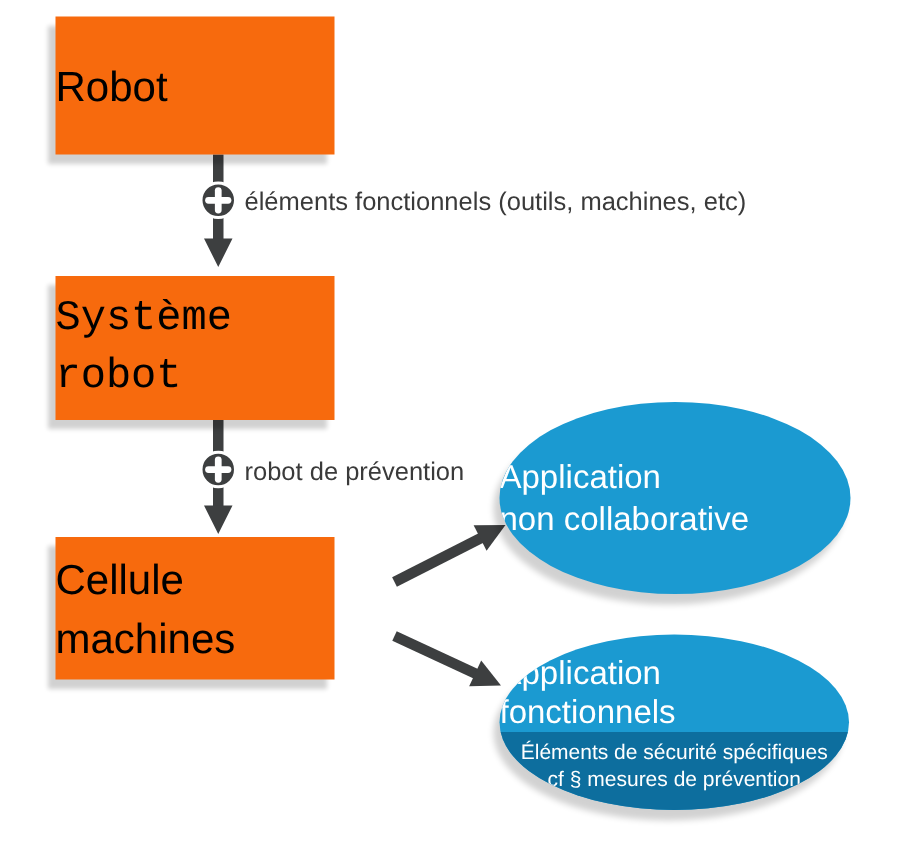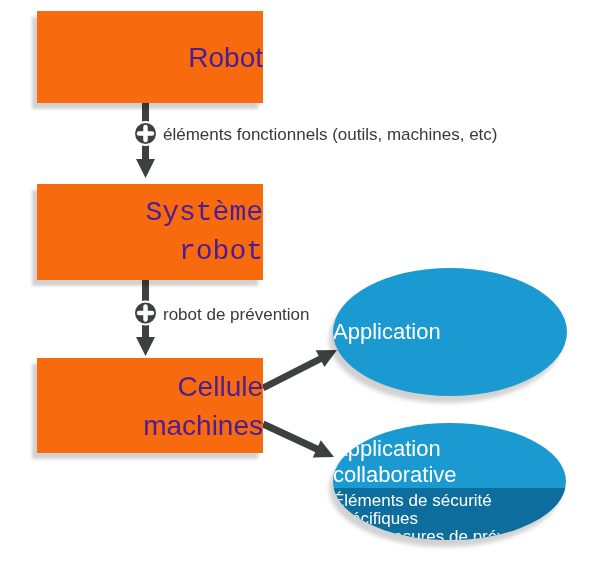--- a/index.html
+++ b/index.html
@@ -6,23 +6,23 @@
   #stage{
     position:relative;
     width:600px;height:574px;
     background:#ffffff;
     font-family:"Liberation Sans","DejaVu Sans",sans-serif;
     overflow:hidden;
   }
   #arrow-layer{position:absolute;left:0;top:0;width:600px;height:574px;}
 
   .box{
-    position:absolute;left:37px;width:226px;
-    background:#f76a0d;color:#4c1d95;
-    display:flex;flex-direction:column;align-items:flex-end;justify-content:center;
+    position:absolute;left:37px;width:186px;
+    background:#f76a0d;color:#000000;
+    display:flex;flex-direction:column;align-items:flex-start;justify-content:center;
     text-align:center;font-size:28px;line-height:39px;
     box-shadow:-5px 6px 3px rgba(0,0,0,0.18);
   }
   #box-robot{top:11px;height:92px;}
   #box-systeme{top:184px;height:96px;font-family:Liberation Mono, monospace;}
   #box-cellule{top:358px;height:95px;}
 
   .connector-label{
     position:absolute;left:163px;
     color:#3a3a3a;font-size:17px;white-space:nowrap;
@@ -45,21 +45,21 @@
     font-size:22px;line-height:26px;
   }
   #ellipse-collab .top-label{
     position:absolute;left:0;right:0;top:0;height:65px;
     display:flex;flex-direction:column;justify-content:flex-end;
     padding-bottom:3px;
   }
   #security-band{
     position:absolute;left:0;right:0;top:65px;bottom:0;
     background:#0d6e9e;
-    font-size:17px;line-height:18px;
+    font-size:14px;line-height:18px;
     padding-top:4px;
     display:flex;flex-direction:column;align-items:center;
   }
   .line-span{display:block;}
 </style>
 </head>
 <body>
 
 <div id="stage">
 
@@ -117,26 +117,27 @@
     <span class="line-span">Cellule</span>
     <span class="line-span">machines</span>
   </div>
 
   <div class="connector-label" id="connector-label-1">éléments fonctionnels (outils, machines, etc)</div>
 
   <div class="connector-label" id="connector-label-2">robot de prévention</div>
 
   <div class="ellipse" id="ellipse-non-collab">
     <span class="line-span">Application</span>
+    <span class="line-span">non collaborative</span>
   </div>
 
   <div class="ellipse" id="ellipse-collab">
     <div class="top-label">
       <span class="line-span">Application</span>
-      <span class="line-span">collaborative</span>
+      <span class="line-span">fonctionnels</span>
     </div>
     <div id="security-band">
       <span class="line-span">Éléments de sécurité spécifiques</span>
       <span class="line-span">cf § mesures de prévention</span>
     </div>
   </div>
 
 </div>
 
 </body></html>

